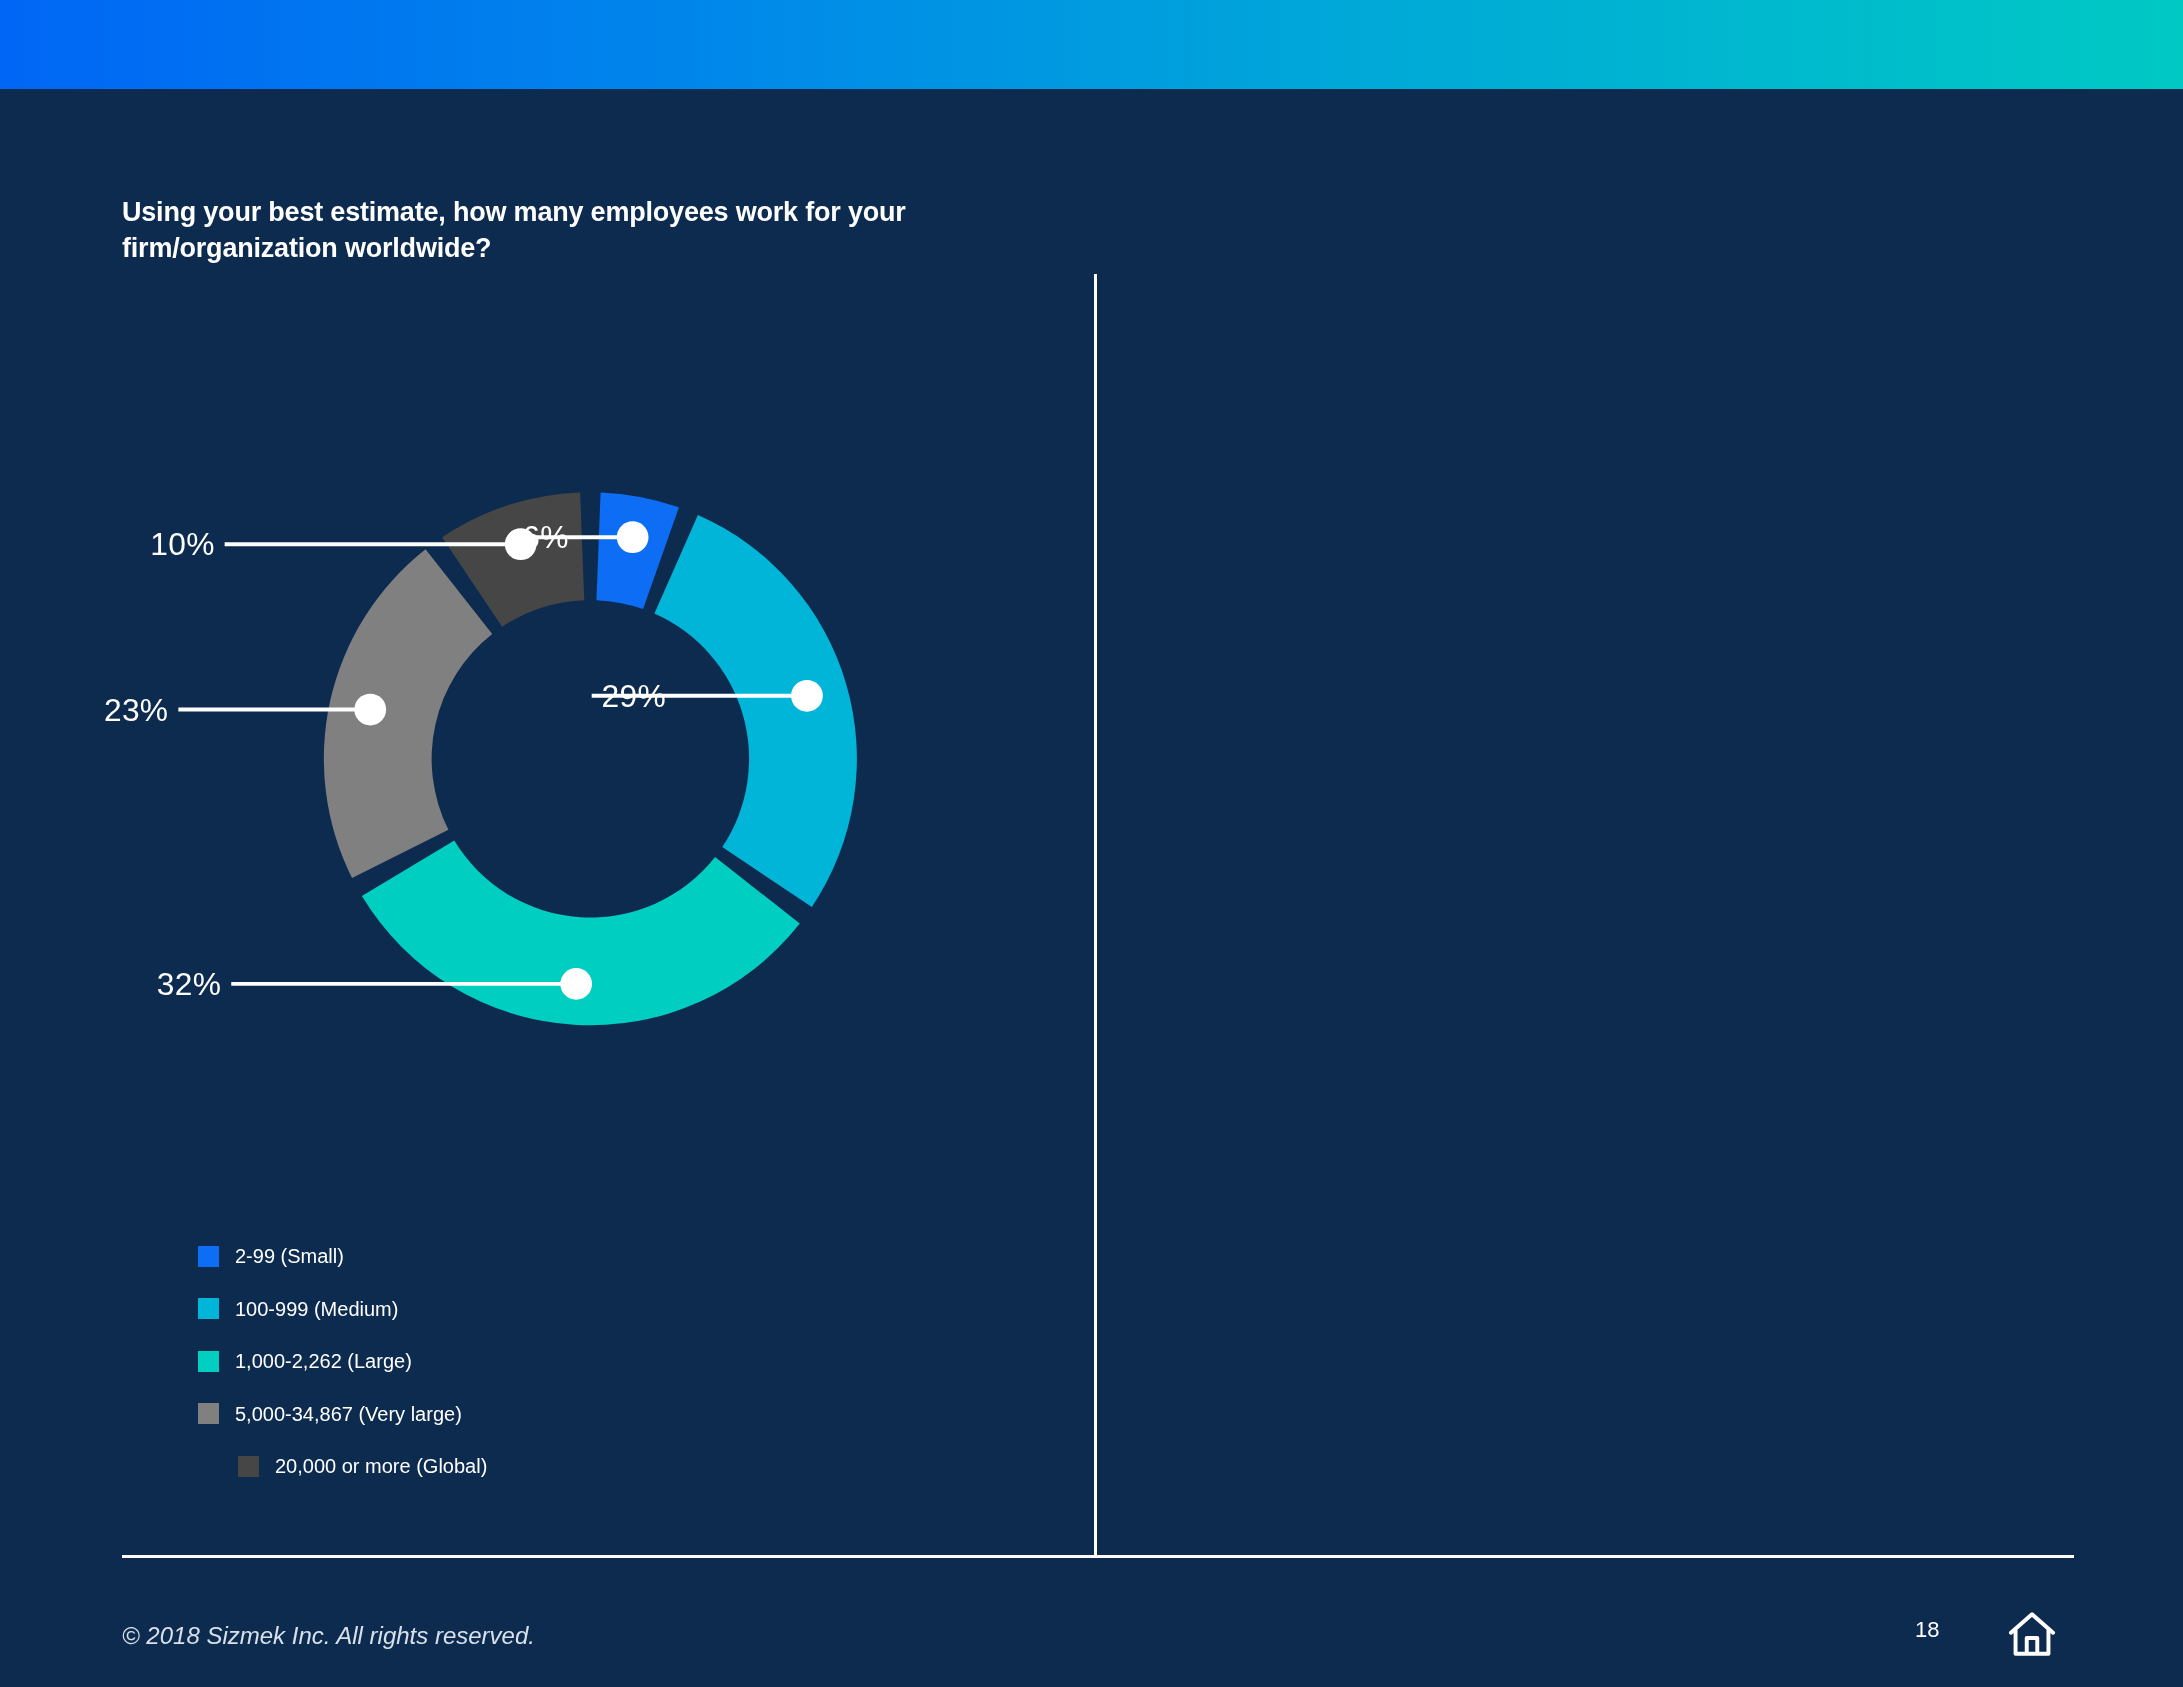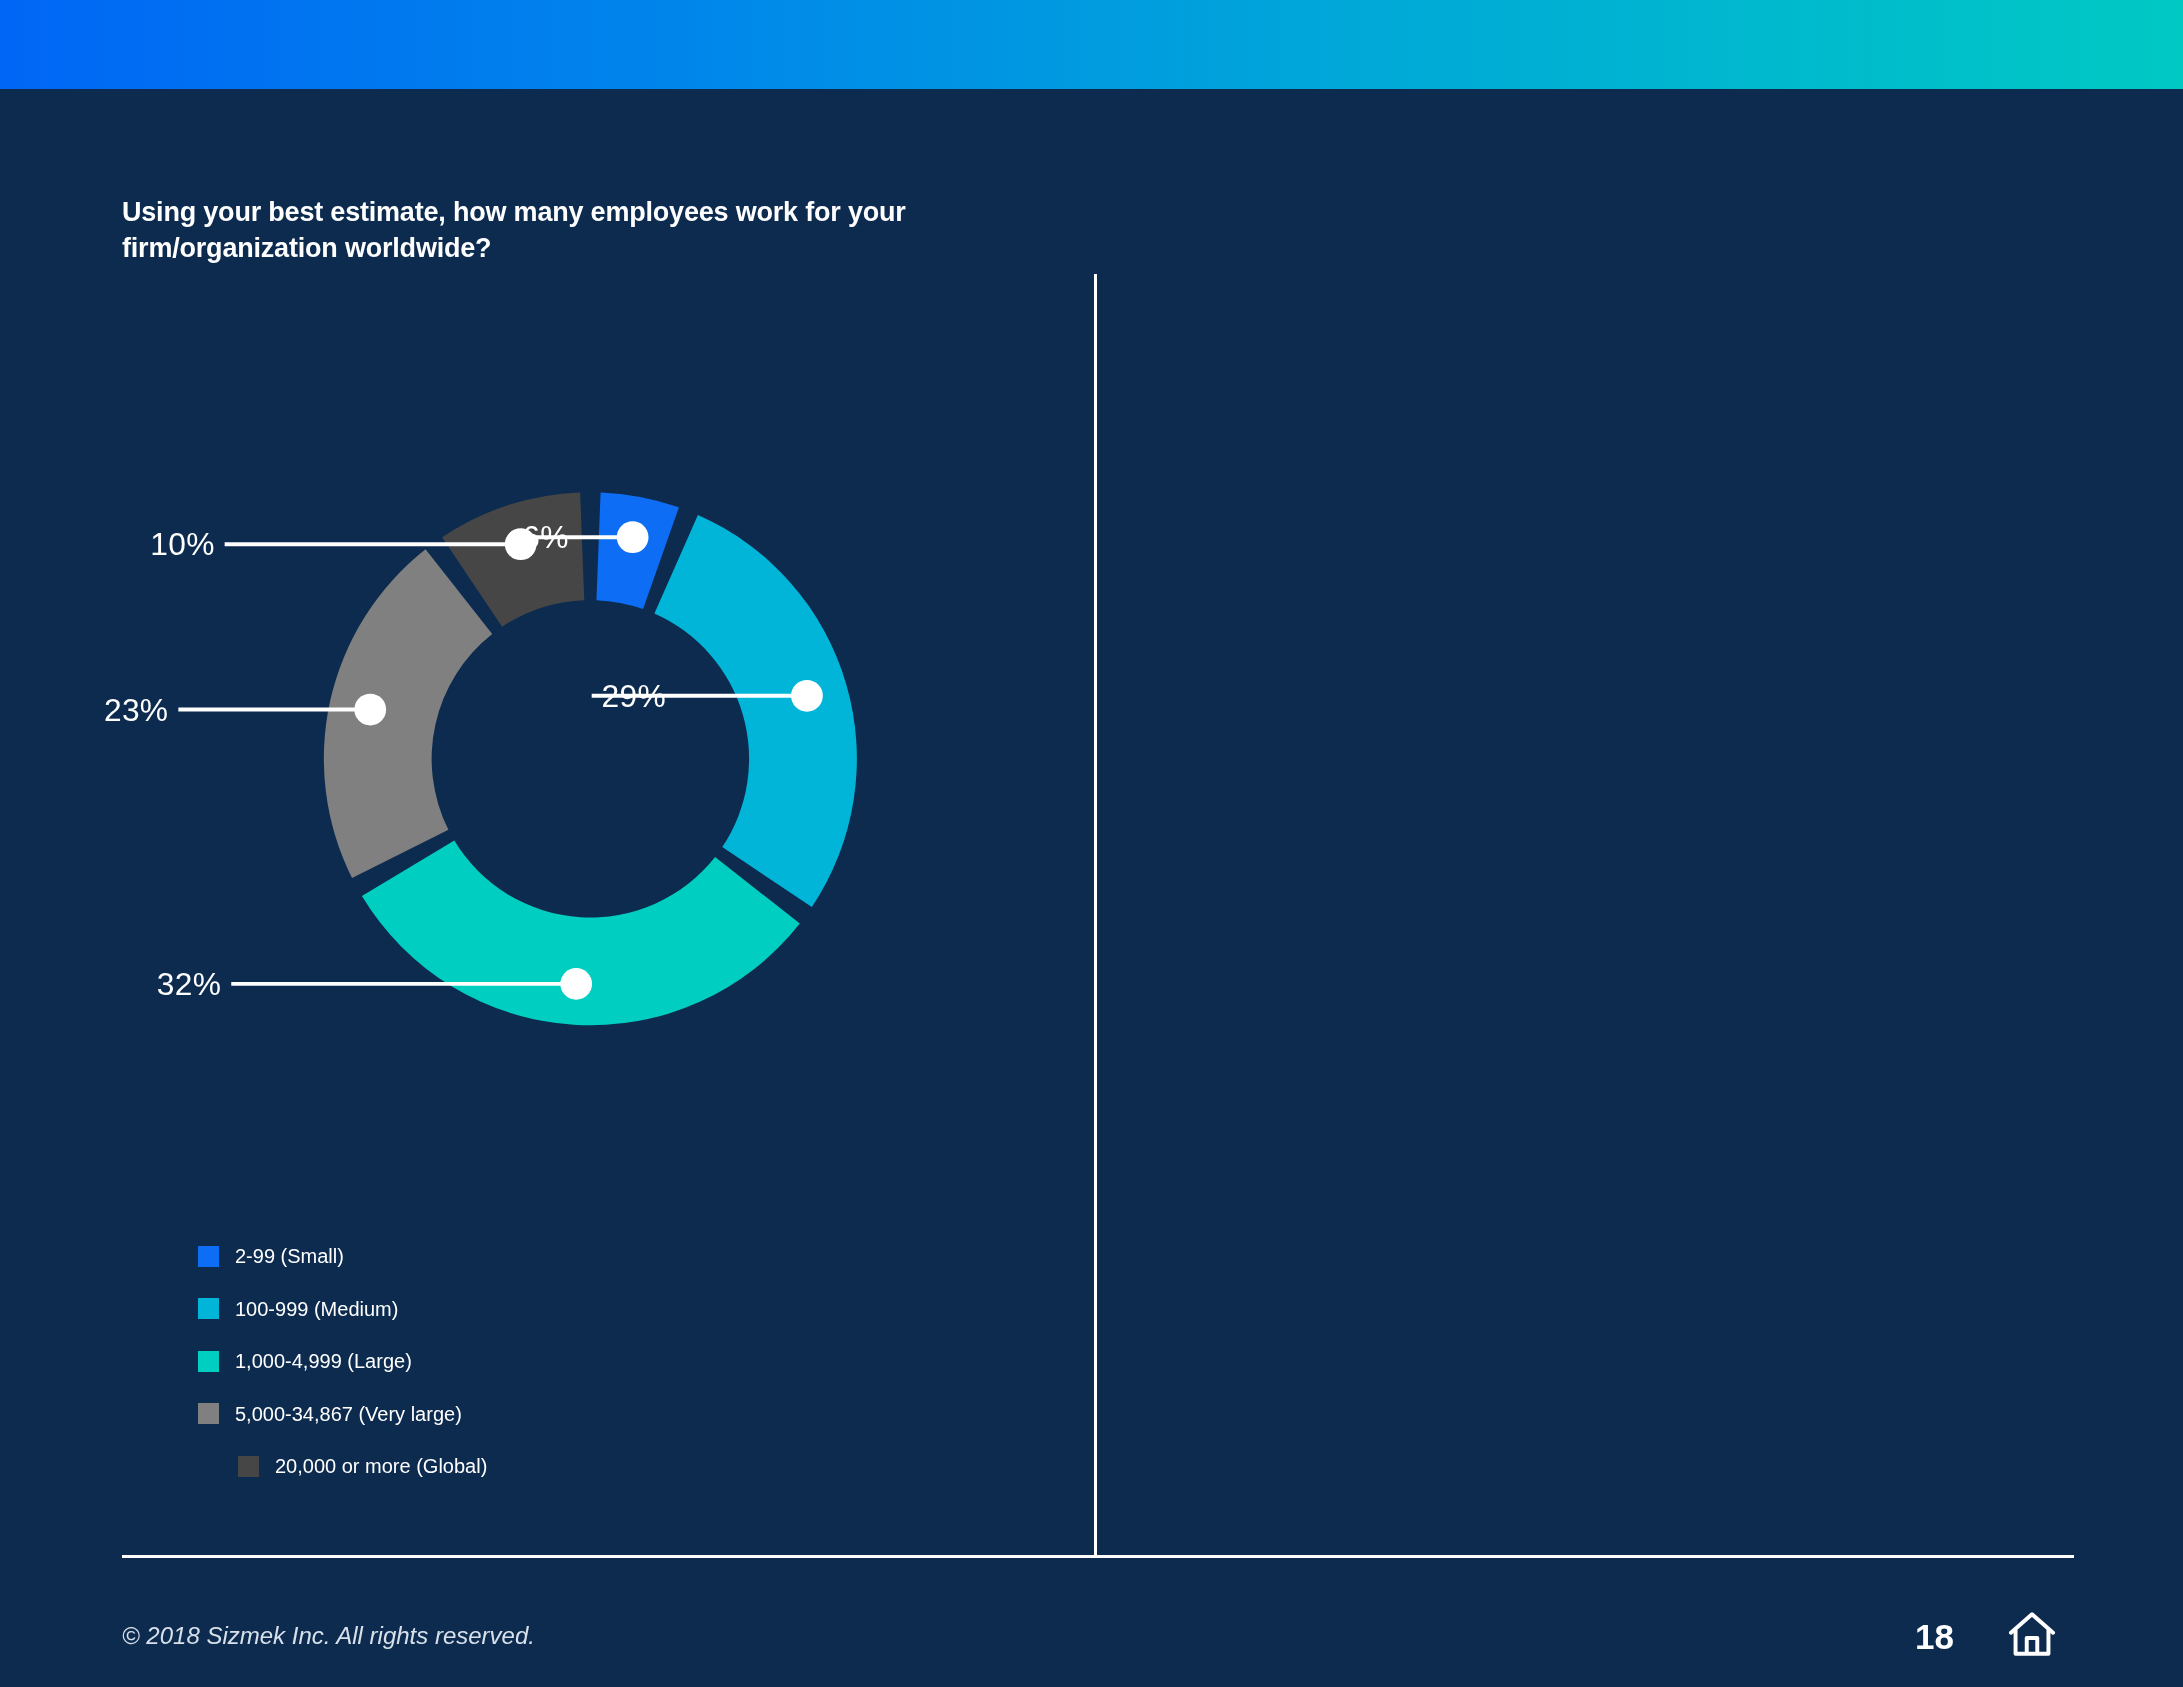--- a/index.html
+++ b/index.html
@@ -60,21 +60,21 @@
   .swatch{ width:21px; height:21px; flex:0 0 21px; margin-right:16px; }
   .legend-text{ font-size:20px; color:#ffffff; white-space:nowrap; line-height:1;text-align:center; }
 
   
   #footer-copy{
     position:absolute; left:122px; top:1533px;
     font-size:24px; font-style:italic; color:#d8e0ea; white-space:nowrap;
   }
   #page-number{
     position:absolute; left:1915px; top:1528px;
-    font-size:35px; font-weight:bold; color:#ffffff;
+    font-size:22px; font-weight:normal; color:#ffffff;
   }
   #home-icon{ position:absolute; left:2007px; top:1520px; width:50px; height:50px; }
 </style>
 </head>
 <body>
 
 <div id="topbar"></div>
 
 <div id="stage">
 
@@ -118,21 +118,21 @@
       <div class="legend-row">
         <span class="swatch" style="background: rgb(13, 110, 245);"></span>
         <span class="legend-text">2-99 (Small)</span>
       </div>
       <div class="legend-row">
         <span class="swatch" style="background: rgb(0, 181, 216);"></span>
         <span class="legend-text">100-999 (Medium)</span>
       </div>
       <div class="legend-row">
         <span class="swatch" style="background: rgb(0, 206, 192);"></span>
-        <span class="legend-text">1,000-4,999 (Large)</span>
+        <span class="legend-text">1,000-2,262 (Large)</span>
       </div>
       <div class="legend-row">
         <span class="swatch" style="background: rgb(128, 128, 128);"></span>
         <span class="legend-text">5,000-34,867 (Very large)</span>
       </div>
       <div class="legend-row">
         <span class="swatch" style="background: rgb(70, 70, 70);"></span>
         <span class="legend-text">20,000 or more (Global)</span>
       </div>
     </div>

